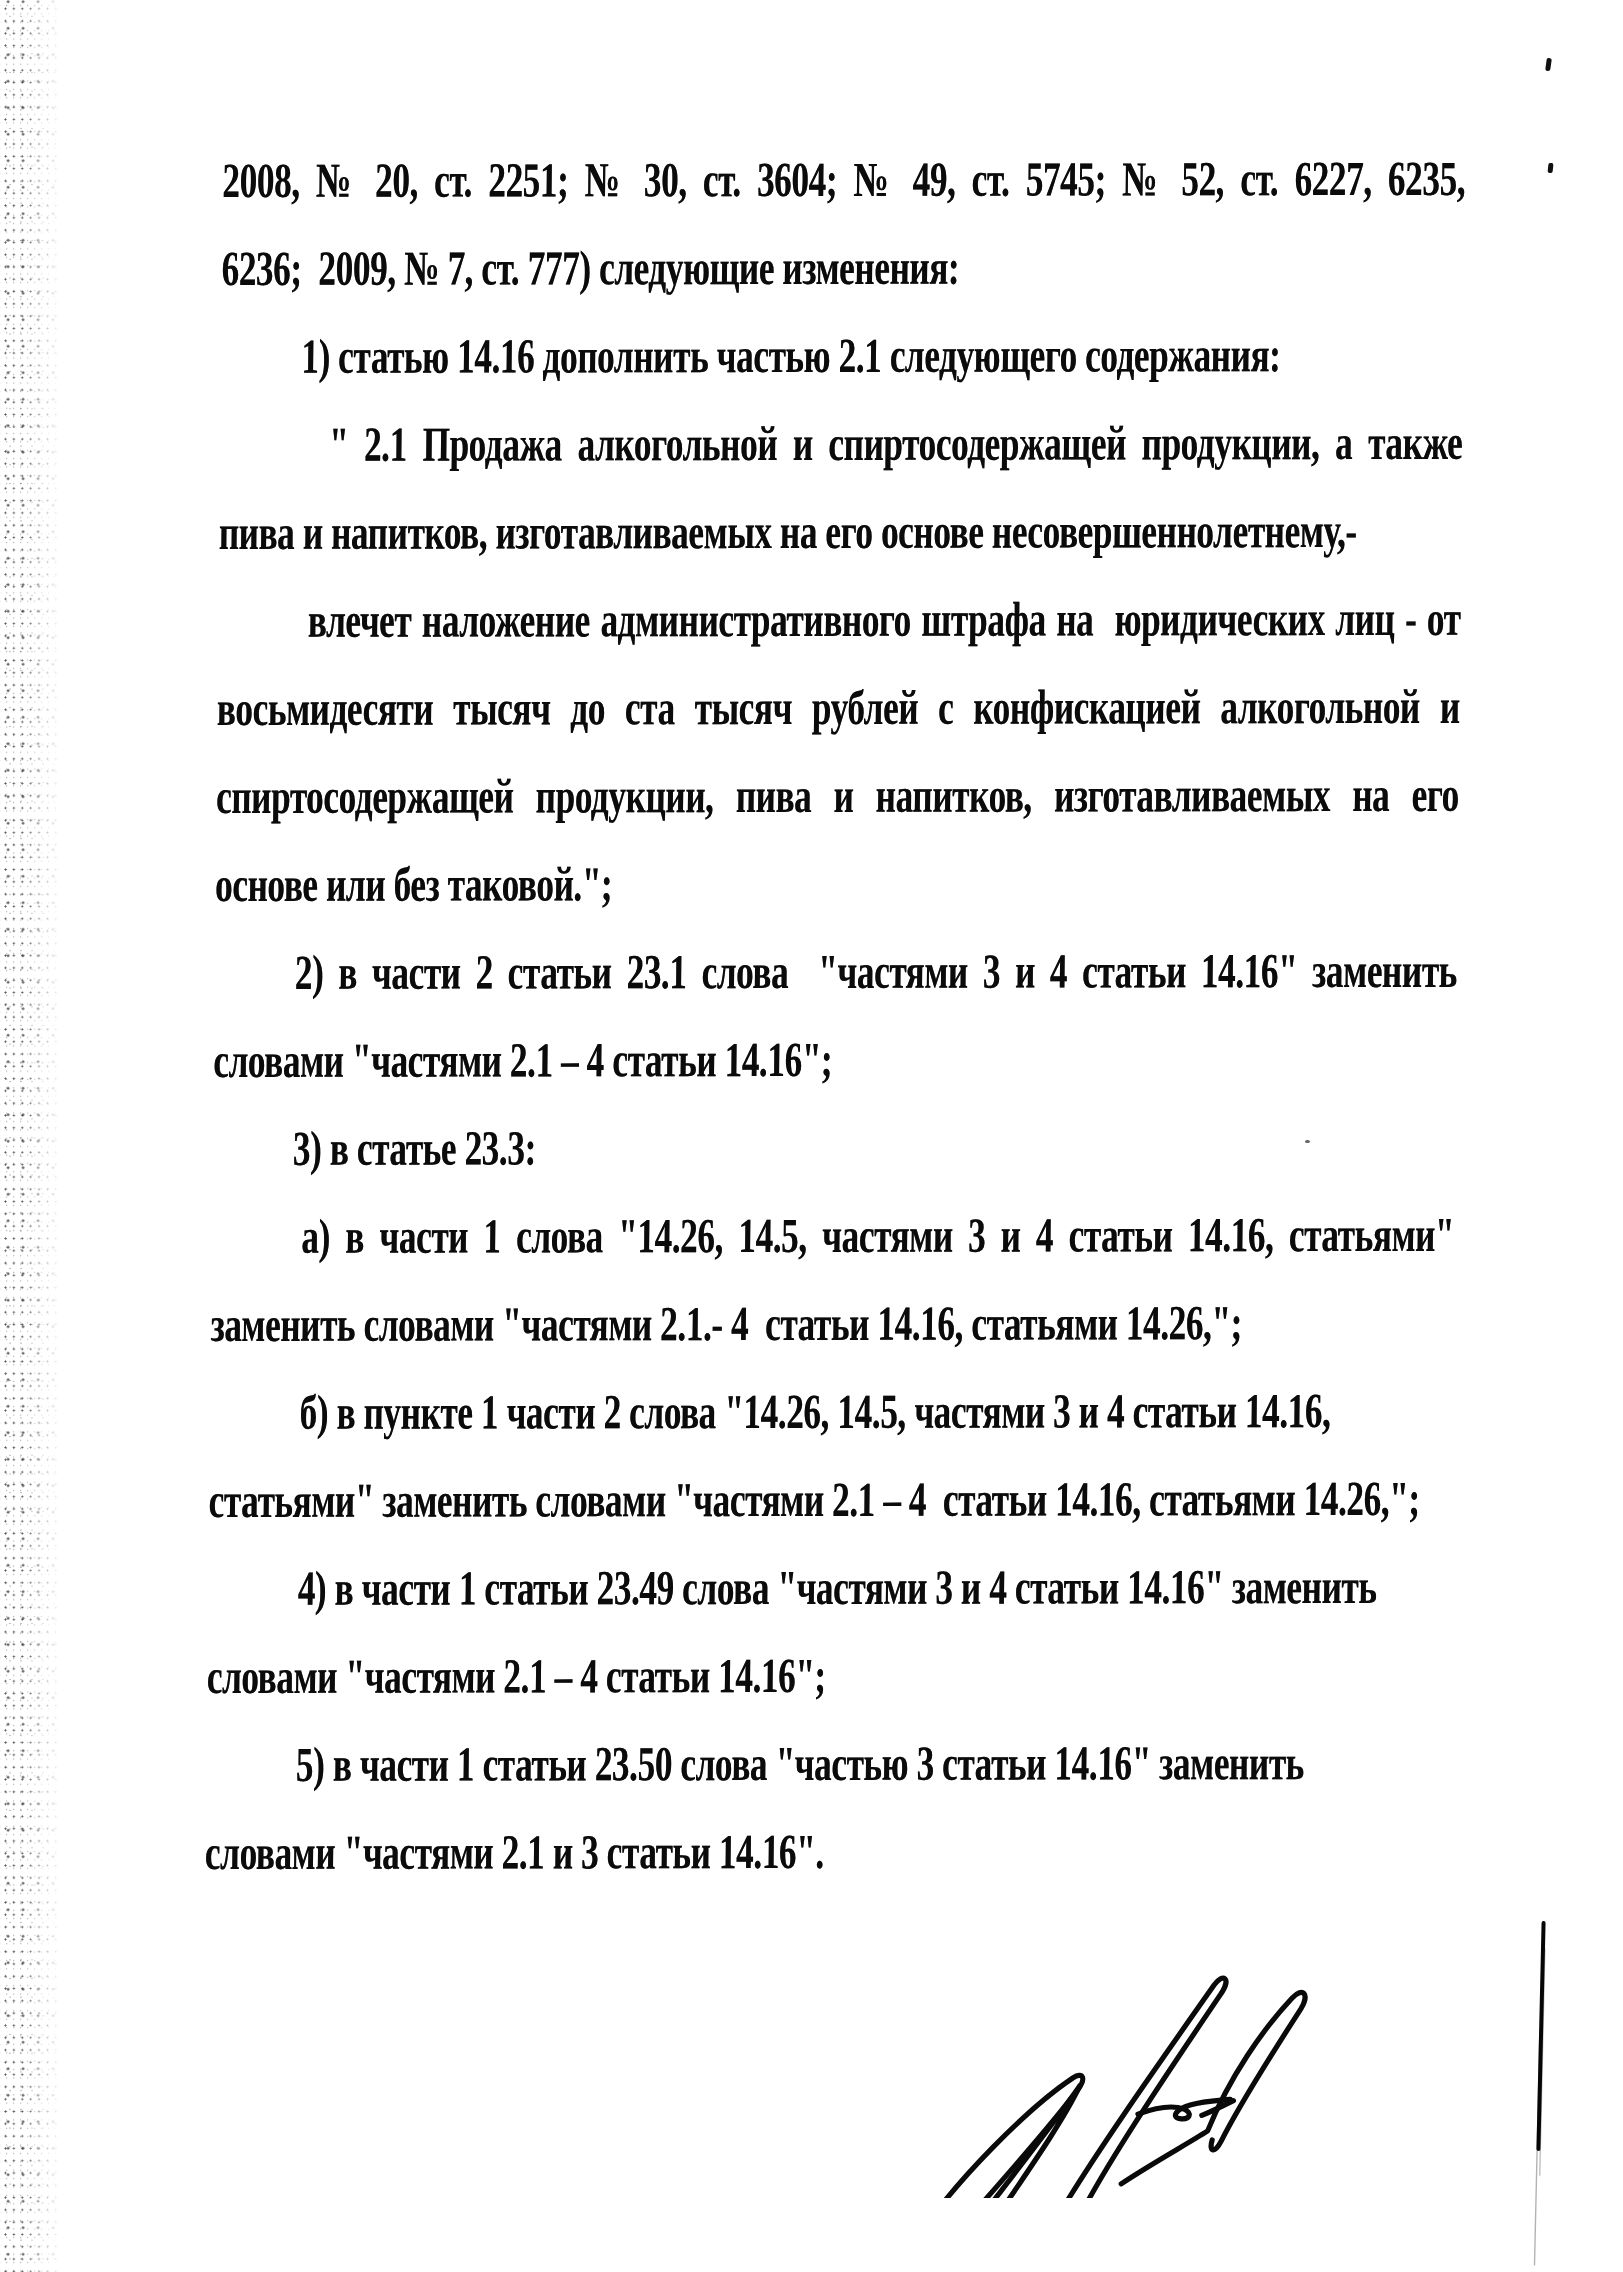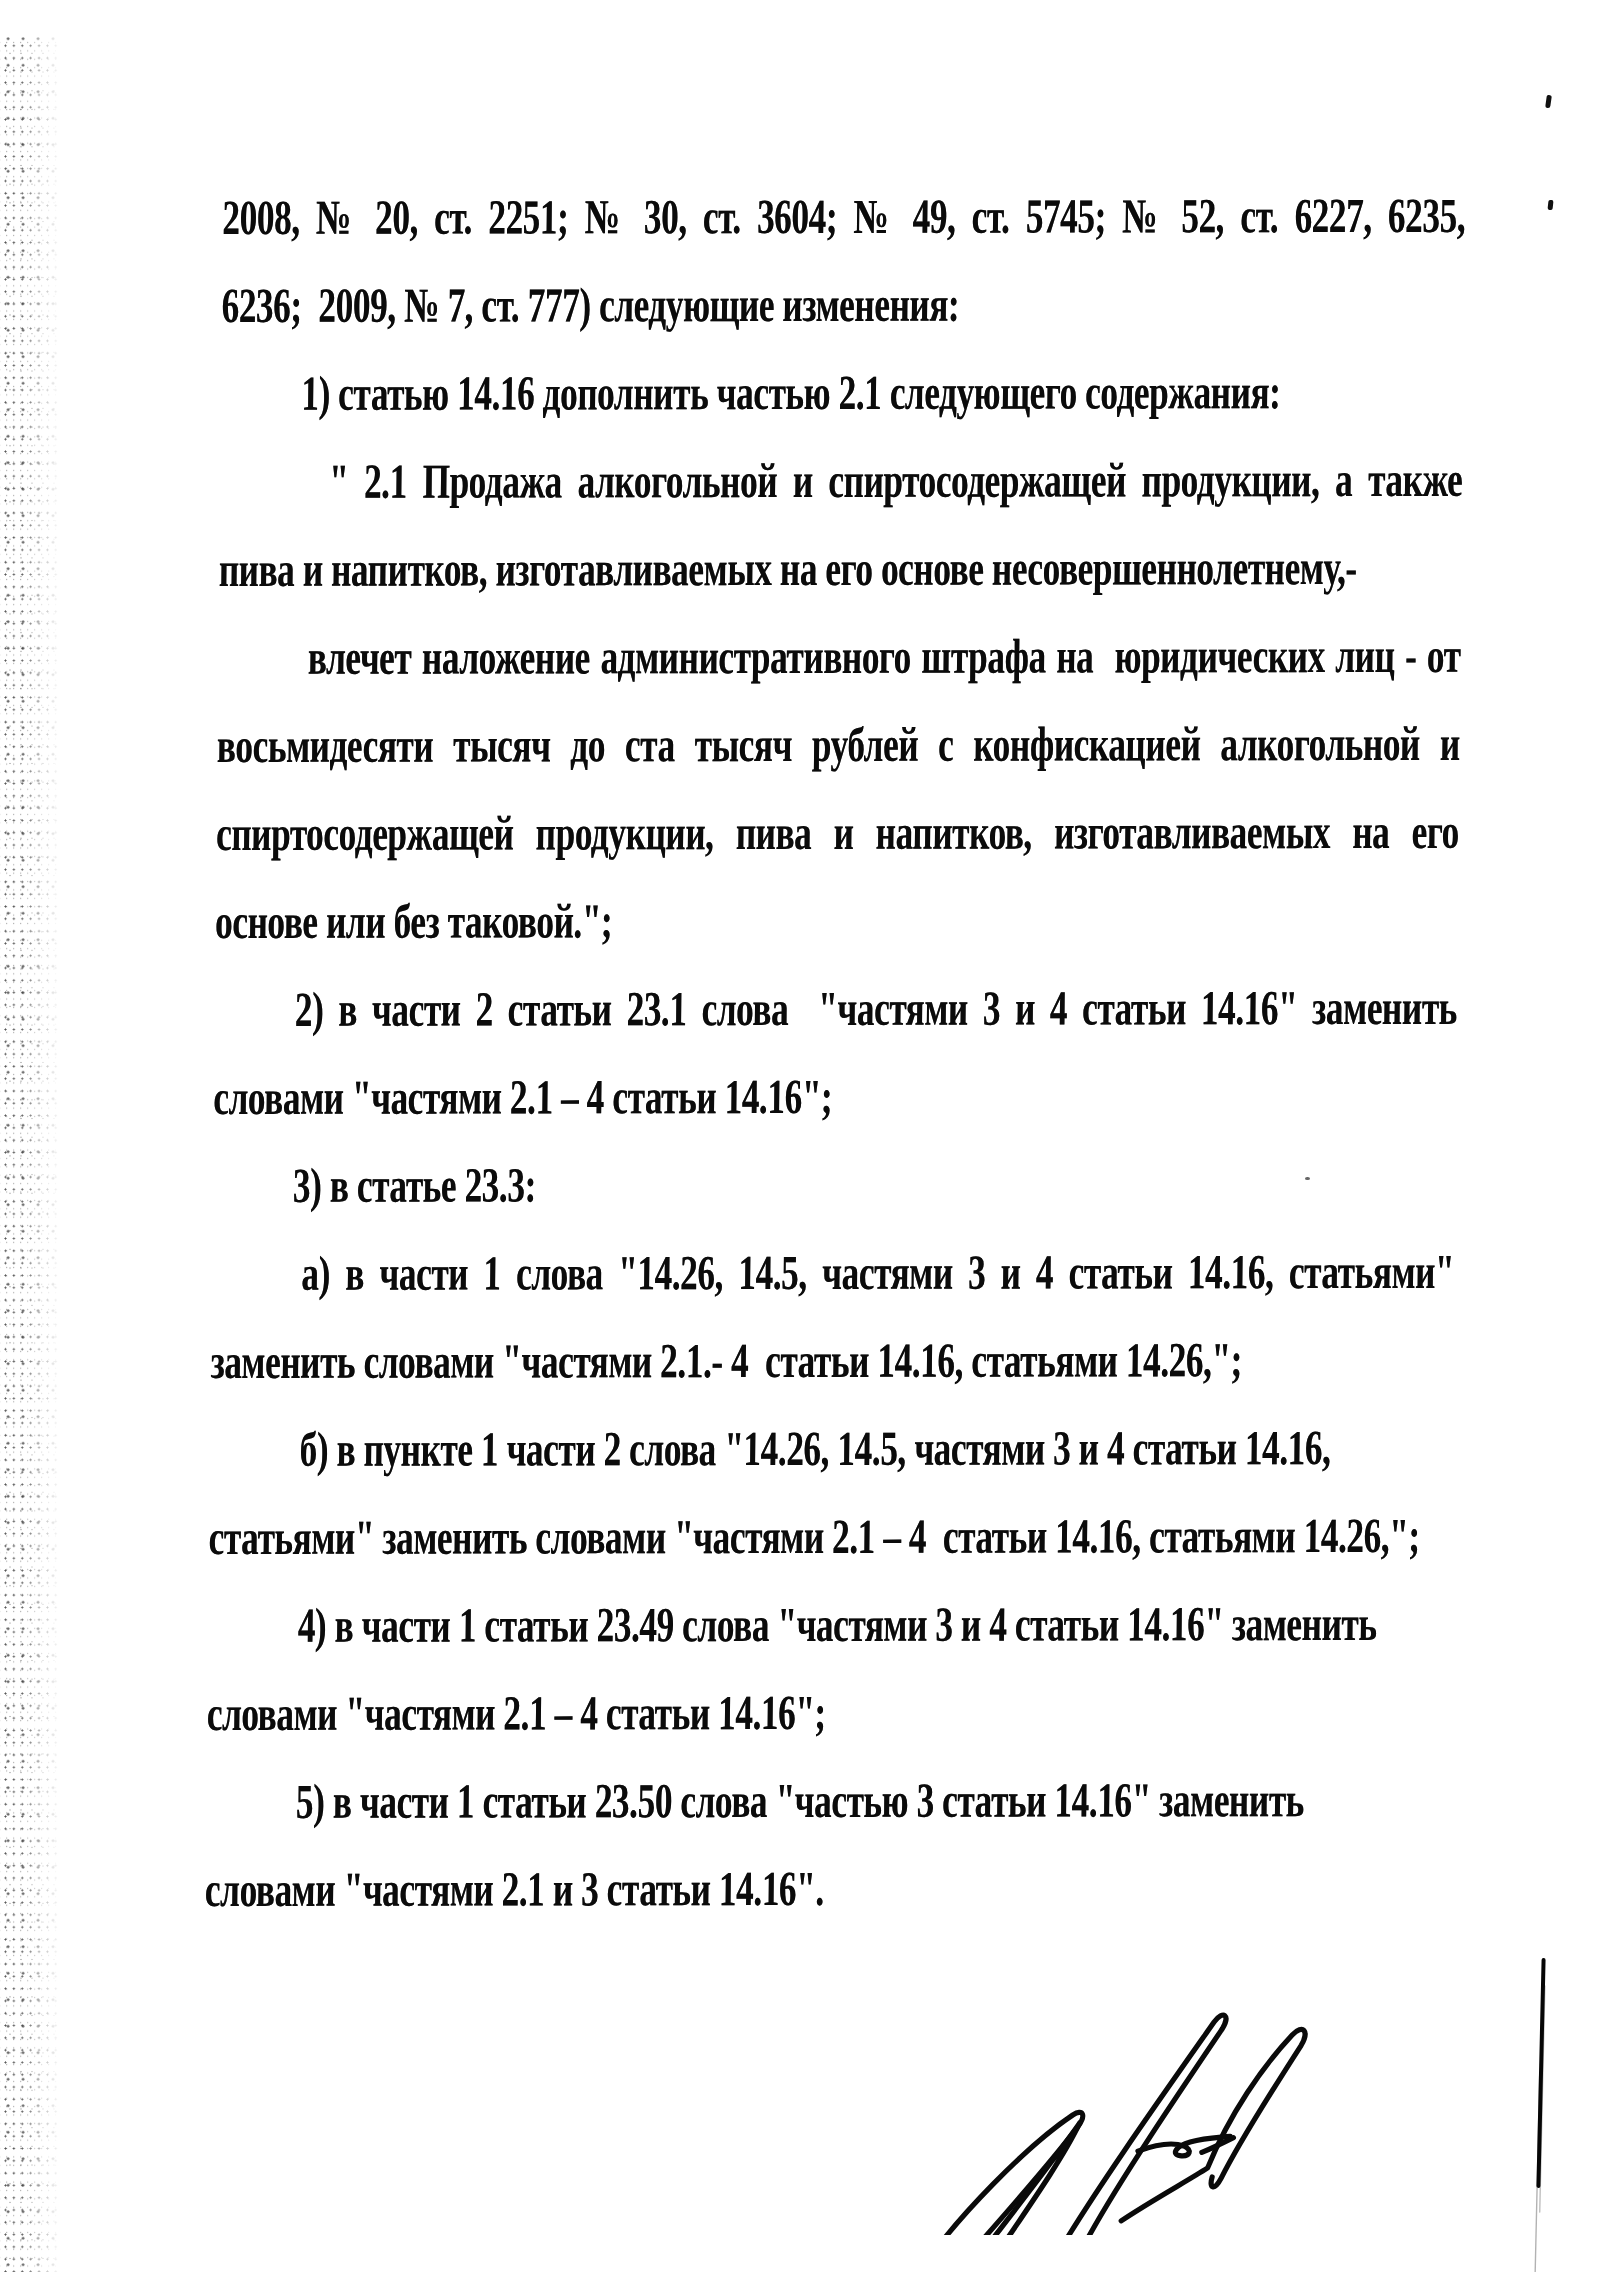--- a/index.html
+++ b/index.html
@@ -3,21 +3,21 @@
 <meta charset="utf-8">
 <style>
   html,body{margin:0;padding:0;}
   body{
     width:1623px;height:2273px;
     background:#ffffff;
     position:relative;
     overflow:hidden;
     font-family:"Liberation Serif","DejaVu Serif",serif;
   }
-  .page{position:absolute;inset:0;background:#ffffff;margin-top:37px;}
+  .page{position:absolute;inset:0;background:#ffffff;}
 
   
   .textblock{
     position:absolute;left:223px;top:137px;width:1246px;
     transform:rotate(-0.1deg) skewX(-0.7deg);
     transform-origin:0 0;
   }
   .line{
     width:1726px;height:88px;line-height:88px;
     font-size:49px;font-weight:700;letter-spacing:-0.6px;

